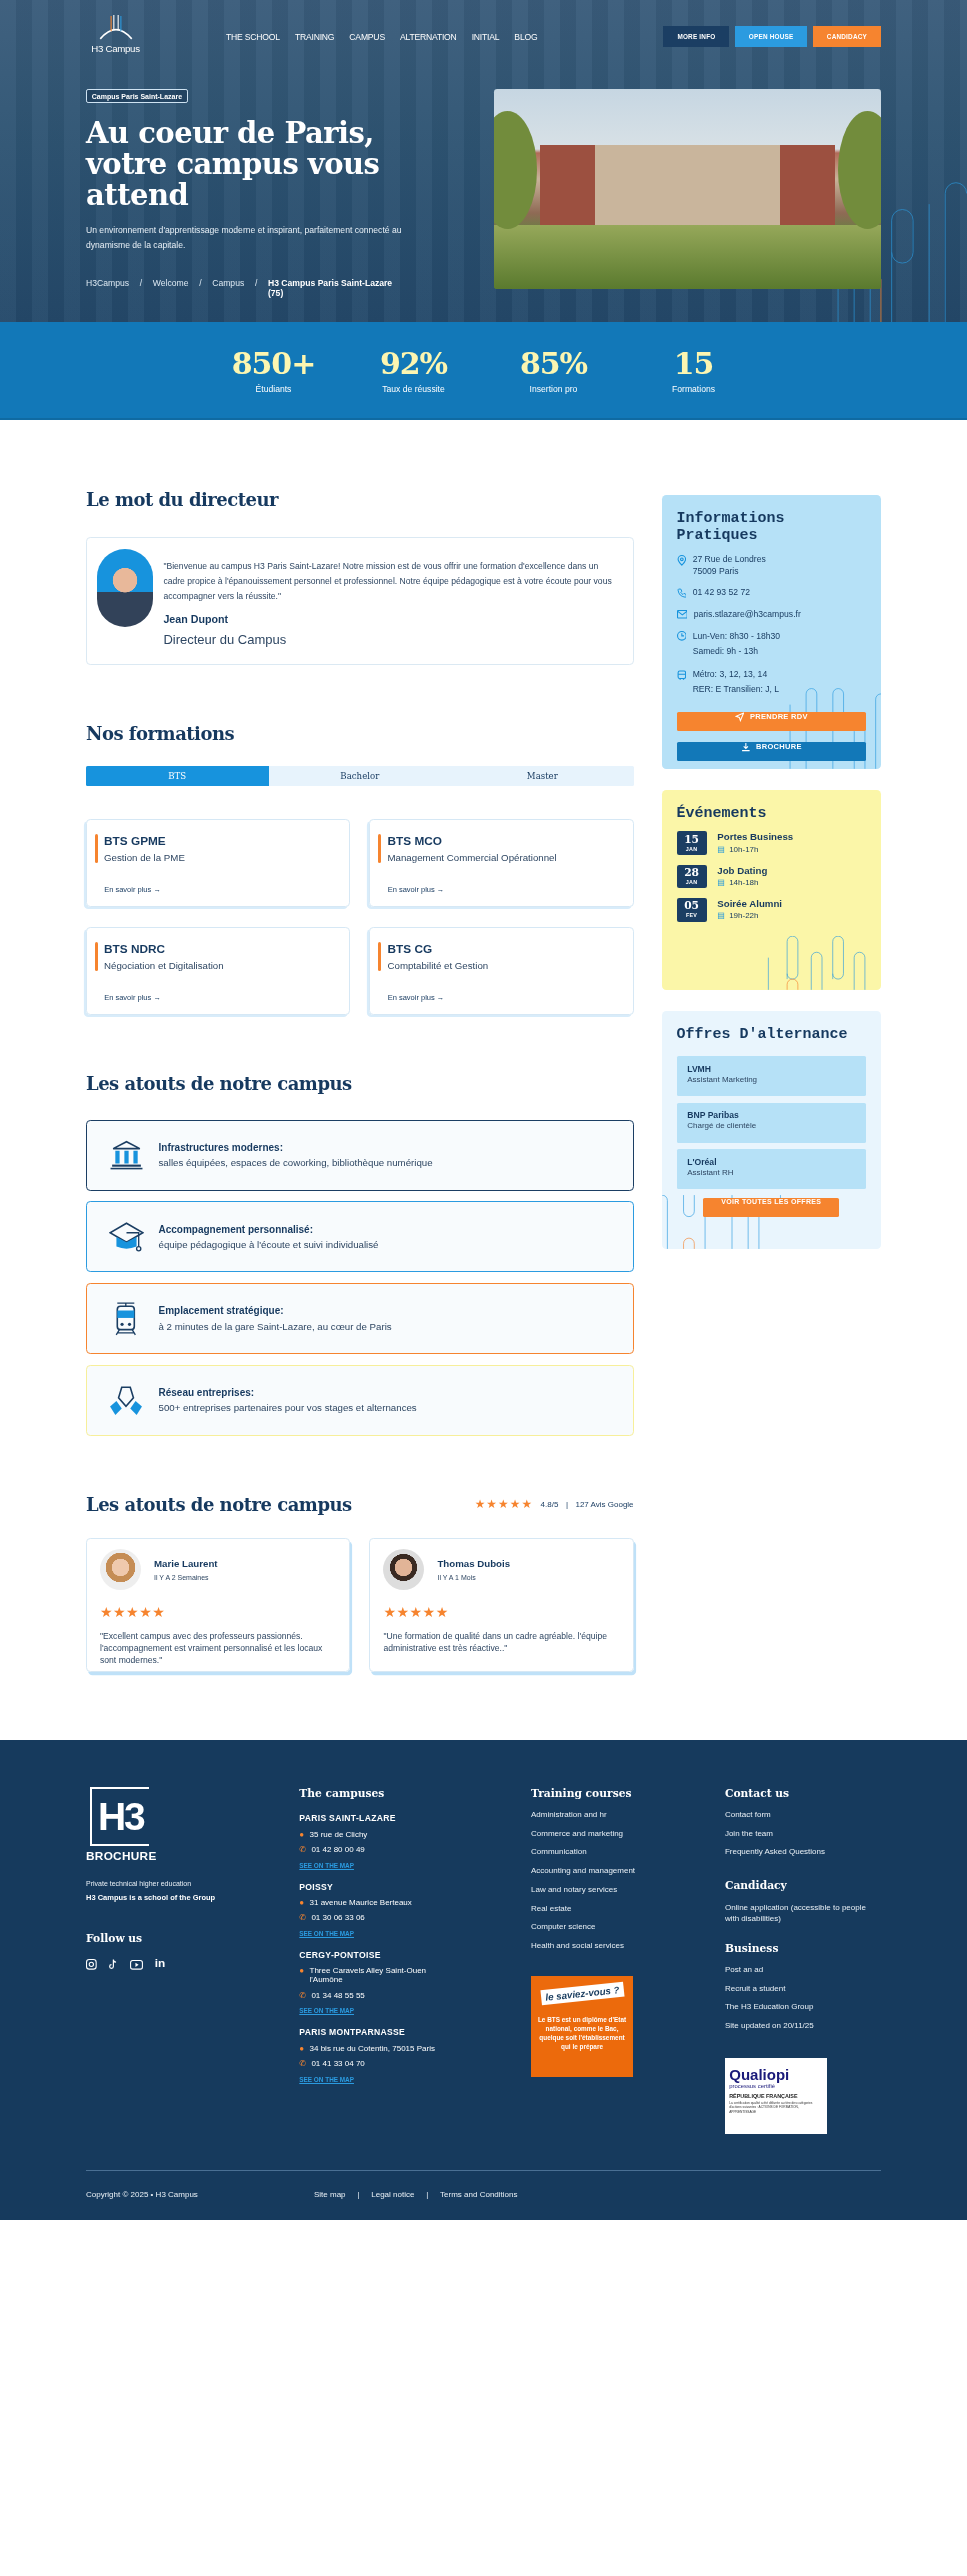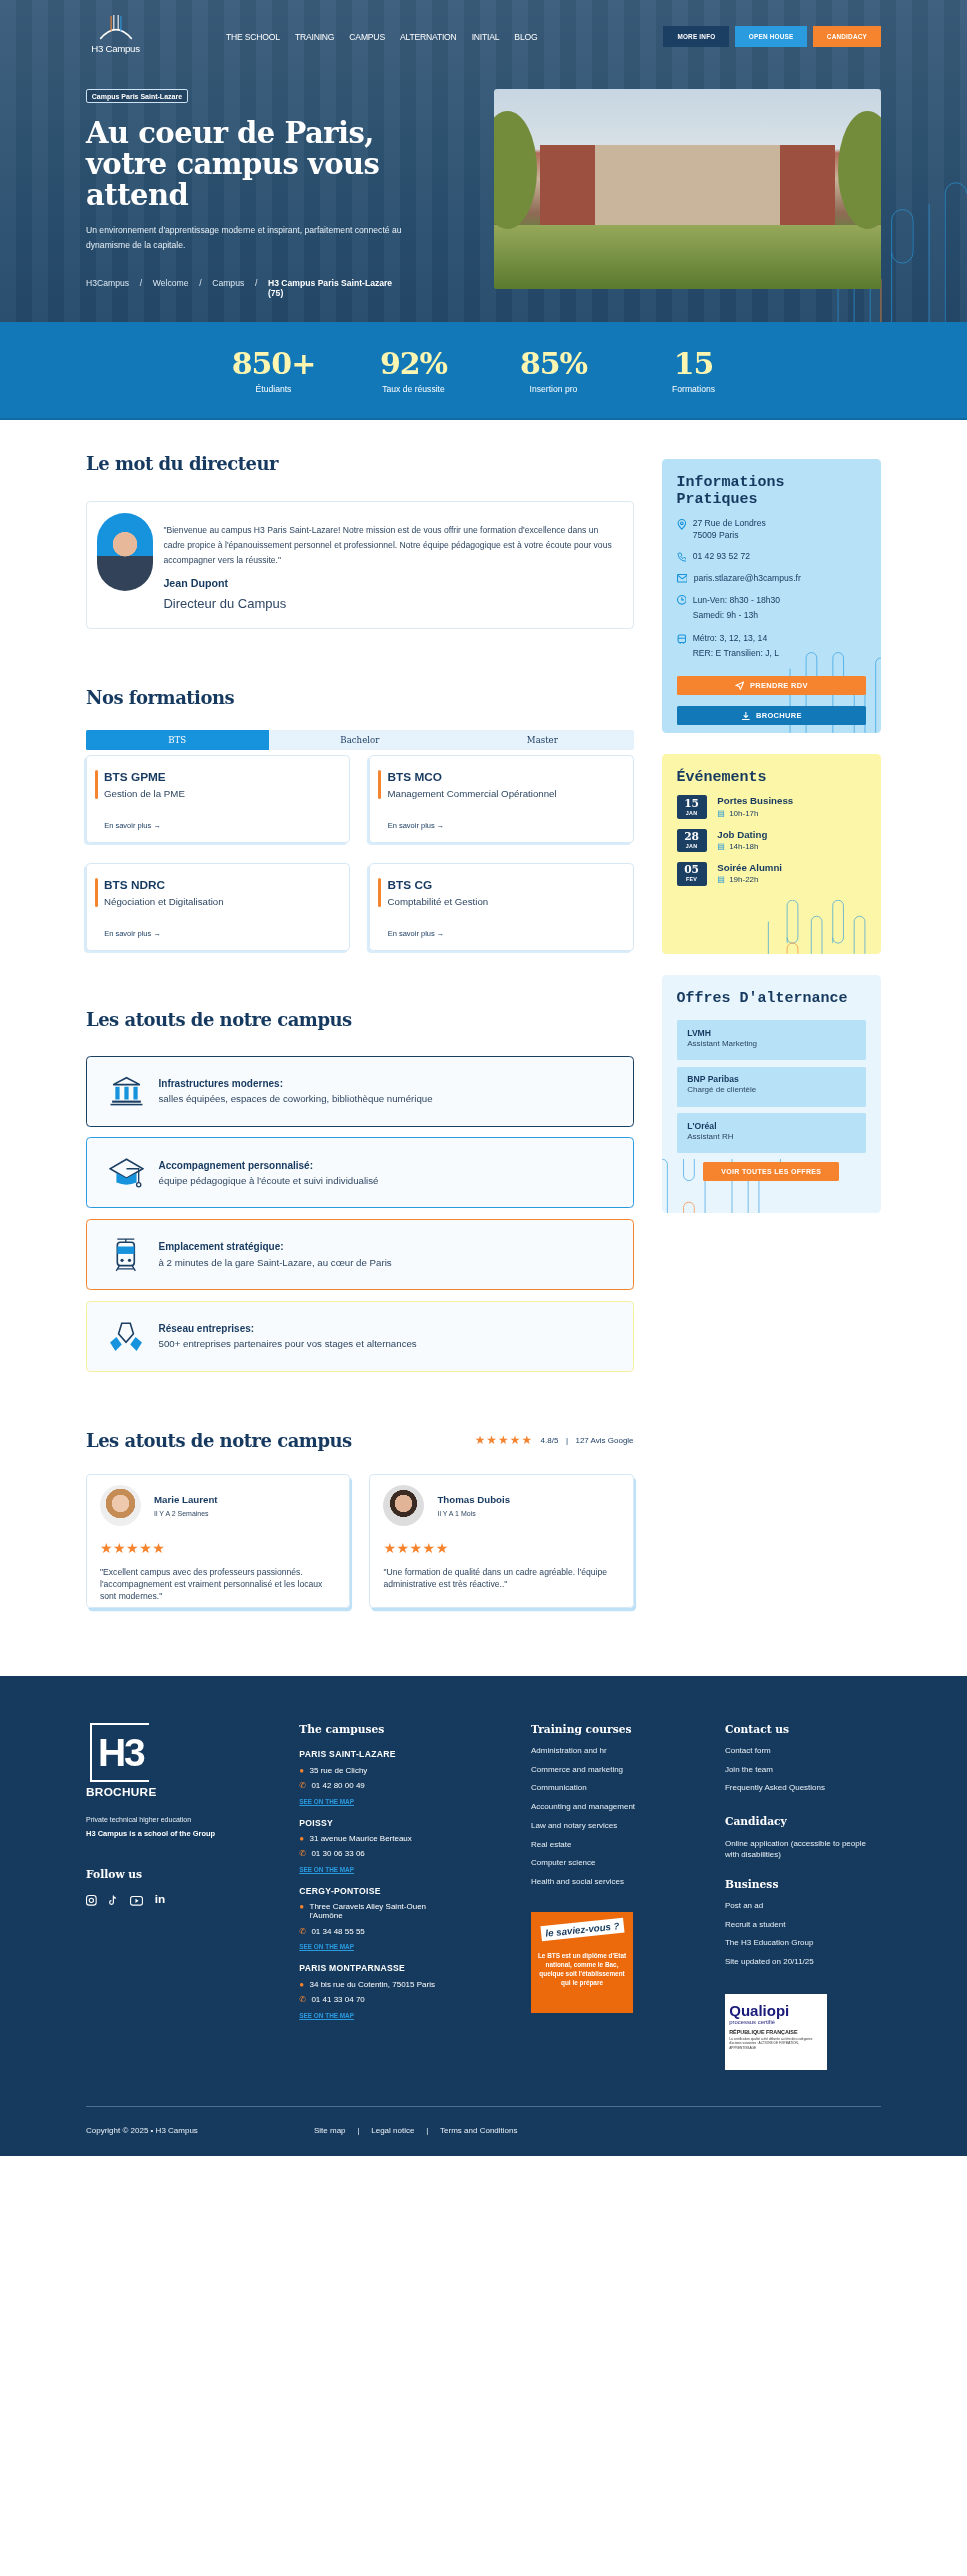--- a/index.html
+++ b/index.html
@@ -29,33 +29,33 @@
  background:linear-gradient(180deg,#c6d6e2 0%,#d8e1e6 30%,#b26b58 32%,#c9b39a 45%,#8f6a55 62%,#6d7d45 70%,#7fa04a 85%,#5e7f34 100%)}
 .hero-img .bld{position:absolute;left:12%;right:12%;top:28%;height:42%;background:#c9b59c}
 .hero-img .wing{position:absolute;top:28%;height:42%;width:14%;background:#9c5040}
 .hero-img .lawn{position:absolute;left:0;right:0;bottom:0;height:32%;background:linear-gradient(180deg,#96a85a,#5a7a2e)}
 .hero-img .tree{position:absolute;bottom:30%;width:59px;height:118px;border-radius:50%;background:#728c3c}
 .deco-lines{position:absolute;right:0;top:172px;width:140px;height:150px}
 .stats{background:#1278b8;height:98px;display:flex;justify-content:center;align-items:center;gap:0;border-bottom:2.1px solid #0f6aa2}
 .stat{width:140px;text-align:center;color:#fff}
 .stat .num{font-size:30px;color:#fcf6b1;font-weight:bold;font-family:"DejaVu Serif",serif;letter-spacing:-1.1px}
 .stat .lbl{font-size:8.6px;margin-top:2.1px}
-.main{display:flex;padding:33px 86px 0 86px;gap:28px}
+.main{display:flex;padding:69px 86px 0 86px;gap:28px}
 .col-left{width:554px}
 .col-right{width:222px}
 h2{font-family:"DejaVu Serif",serif;font-size:18px;color:#16395f;letter-spacing:-0.5px}
 .dir-card{margin-top:27px;border:1.1px solid #dbe9f3;border-radius:4.3px;padding:10.7px 15px 17px 9.7px;display:flex;gap:10.7px}
 .avatar-lg{width:56px;height:78px;border-radius:28px;background:radial-gradient(circle at 50% 40%,#e8b89a 0 22%,transparent 23%),linear-gradient(180deg,#1793dd 0 55%,#324259 55%);flex-shrink:0}
 .dir-q{font-size:8.6px;line-height:15px;color:#2e4662;margin-top:10.7px}
 .dir-name{font-size:10.7px;font-weight:bold;margin-top:8.6px}
 .dir-role{font-size:13px;color:#2e4662;margin-top:7px}
 .tabs{margin-top:22.5px;display:flex;height:19.3px;background:#e7f3fc;border-radius:1.6px;overflow:hidden}
 .tab{flex:1;display:flex;align-items:center;justify-content:center;font-family:"DejaVu Serif",serif;font-size:8.6px;color:#16395f}
 .tab.active{background:#1793dd;color:#fff}
-.f-grid{display:grid;grid-template-columns:1fr 1fr;gap:20px 19.3px;margin-top:5px}
+.f-grid{display:grid;grid-template-columns:1fr 1fr;gap:20px 19.3px;margin-top:33px}
 .f-card{height:88px;border:1.1px solid #d6e8f5;border-radius:4.3px;box-shadow:-2.1px 2.1px 0 #d8ecfa;padding:14px 7.5px}
 .f-head{display:flex;gap:6.4px}
 .bar{width:3.2px;height:29px;border-radius:1.6px;background:#f6842f}
 .f-title{font-size:11.8px;font-weight:bold;color:#16395f}
 .f-sub{font-size:9.7px;color:#2e4662;margin-top:4.3px}
 .f-link{font-size:7.5px;margin:21.5px 0 0 9.7px;color:#16395f}
 .a-list{margin-top:26px;display:flex;flex-direction:column;gap:10.7px}
 .a-card{height:71px;border:1.1px solid;border-radius:4.3px;display:flex;align-items:center;padding-left:21.5px;background:#f8fbfd}
 .a-ico{width:35px;height:35px;margin-right:15px;display:flex;align-items:center;justify-content:center}
 .a-title{font-size:10px;font-weight:bold;color:#16395f}
@@ -72,21 +72,21 @@
 .r-time{font-size:7px;color:#2e4662;margin-top:5.4px}
 .r-stars{font-size:14px;color:#f6842f;margin-top:14px;letter-spacing:0.5px}
 .r-text{font-size:8.6px;line-height:12.3px;color:#2e4662;margin-top:9.7px}
 .side-card{border-radius:4.3px;padding:15px 15px 13px;position:relative;overflow:hidden}
 .info{background:#b6e1f7;height:274px}
 .events{background:#fbf6a8;height:200px;margin-top:20.4px}
 .offers{background:#e9f5fd;height:238px;margin-top:21.5px}
 .side-card h3{font-family:Liberation Mono, monospace;font-size:15px;color:#16395f;position:relative}
 .i-row{display:flex;gap:6.4px;margin-top:9.7px;font-size:8.6px;color:#16395f;line-height:11.8px;position:relative}
 .i-row svg{flex-shrink:0;margin-top:1.1px}
-.sbtn{height:19.3px;border-radius:1.6px;display:flex;align-items:center;justify-content:center;gap:5.4px;color:#fff;font-weight:bold;font-size:7.5px;position:relative;letter-spacing:0.3px}
+.sbtn{height:19.3px;border-radius:1.6px;display:flex;justify-content:center;gap:5.4px;color:#fff;font-weight:bold;font-size:7.5px;position:relative;letter-spacing:0.3px}
 .ev{display:flex;gap:10.7px;margin-top:9.7px;position:relative}
 .ev-date{width:30px;height:23.6px;background:#1b3e63;color:#fff;border-radius:2.1px;display:flex;flex-direction:column;align-items:center;justify-content:center}
 .ev-d{font-family:"DejaVu Serif",serif;font-weight:bold;font-size:10.7px;line-height:10.7px}
 .ev-m{font-size:5.4px;font-weight:bold;letter-spacing:0.3px}
 .ev-t{font-size:9.7px;font-weight:bold;color:#16395f}
 .ev-h{font-size:8px;color:#16395f;margin-top:2.1px;display:flex;gap:4.3px;align-items:center}
 .off{background:#b6e1f7;border-radius:1.6px;height:40px;padding:7.5px 10.7px;margin-top:13px;position:relative}
 .off-c{font-size:8.6px;font-weight:bold}
 .off-r{font-size:8px;margin-top:1.1px;color:#2e4662}
 .footer{background:#163a5d;margin-top:68px;padding:47px 86px 0;color:#fff;position:relative}

